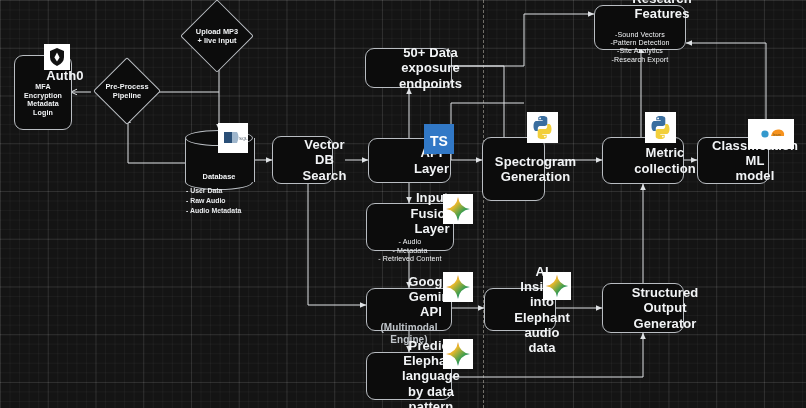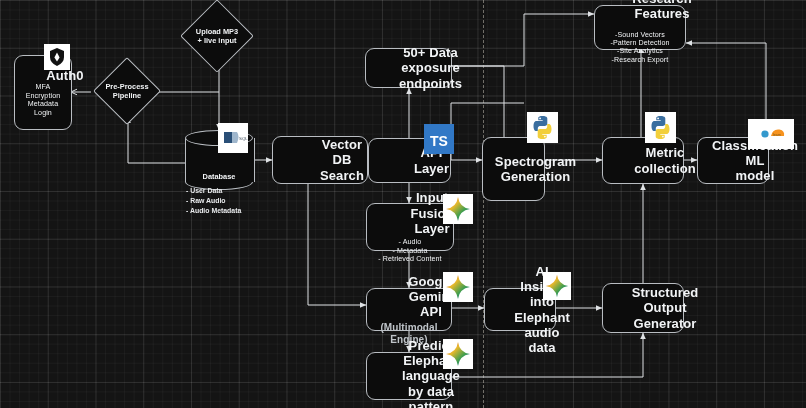--- a/index.html
+++ b/index.html
@@ -126,21 +126,21 @@
       <path d="M451,66 L504,66 L504,137"></path>
 
       <path d="M451,66 L524,66 L524,14 L594,14" marker-end="url(#ahf)"></path>
 
       <path d="M451,160 L451,103 L524,103"></path>
     </g>
   </svg>
 
   <div class="node" style="left:14px;top:55px;width:58px;height:75px;">
     <div class="ttl">Auth0</div>
-    <div class="lst" style="white-space:pre-line;margin-top:0;font-weight:normal;">MFA
+    <div class="lst" style="white-space:pre-line;margin-top:0;font-weight:bold;">MFA
 Encryption
 Metadata
 Login</div>
   </div>
   <div class="badge" style="left:44px;top:44px;width:26px;height:26px;">
     <svg width="26" height="26" viewBox="0 0 26 26">
       <rect width="26" height="26" fill="#ffffff"></rect>
       <path d="M13 4 L20 7 L20 13 Q20 19 13 22 Q6 19 6 13 L6 7 Z" fill="#111"></path>
       <path d="M13 8.5 L15.6 13.5 L13 17.5 L10.4 13.5 Z" fill="#fff"></path>
     </svg>
@@ -165,21 +165,21 @@
       <rect width="30" height="30" fill="#ffffff"></rect>
       <path d="M6 9 L14 9 L14 20 L6 20 Z" fill="#2a4f77"></path>
       <path d="M14 9 L19 9 Q22 13 19 20 L14 20 Z" fill="#9fb6cc"></path>
       <text x="21" y="17" font-size="4.4" fill="#3b4a5a" font-family="'Liberation Sans',sans-serif">SQLite</text>
     </svg>
   </div>
   <div class="caption" style="left:186px;top:186px;width:78px;">- User Data
 - Raw Audio
 - Audio Metadata</div>
 
-  <div class="node" style="left:272px;top:136px;width:96px;height:48px;">
+  <div class="node" style="left:272px;top:136px;width:61px;height:48px;">
     <div class="ttl" style="white-space:pre-line;">Vector DB
 Search</div>
   </div>
 
   <div class="node" style="left:368px;top:138px;width:83px;height:45px;">
     <div class="ttl">API Layer</div>
   </div>
   <div class="badge" style="left:424px;top:124px;width:30px;height:30px;">
     <svg width="30" height="30" viewBox="0 0 30 30">
       <rect width="30" height="30" fill="#3178c6"></rect>

